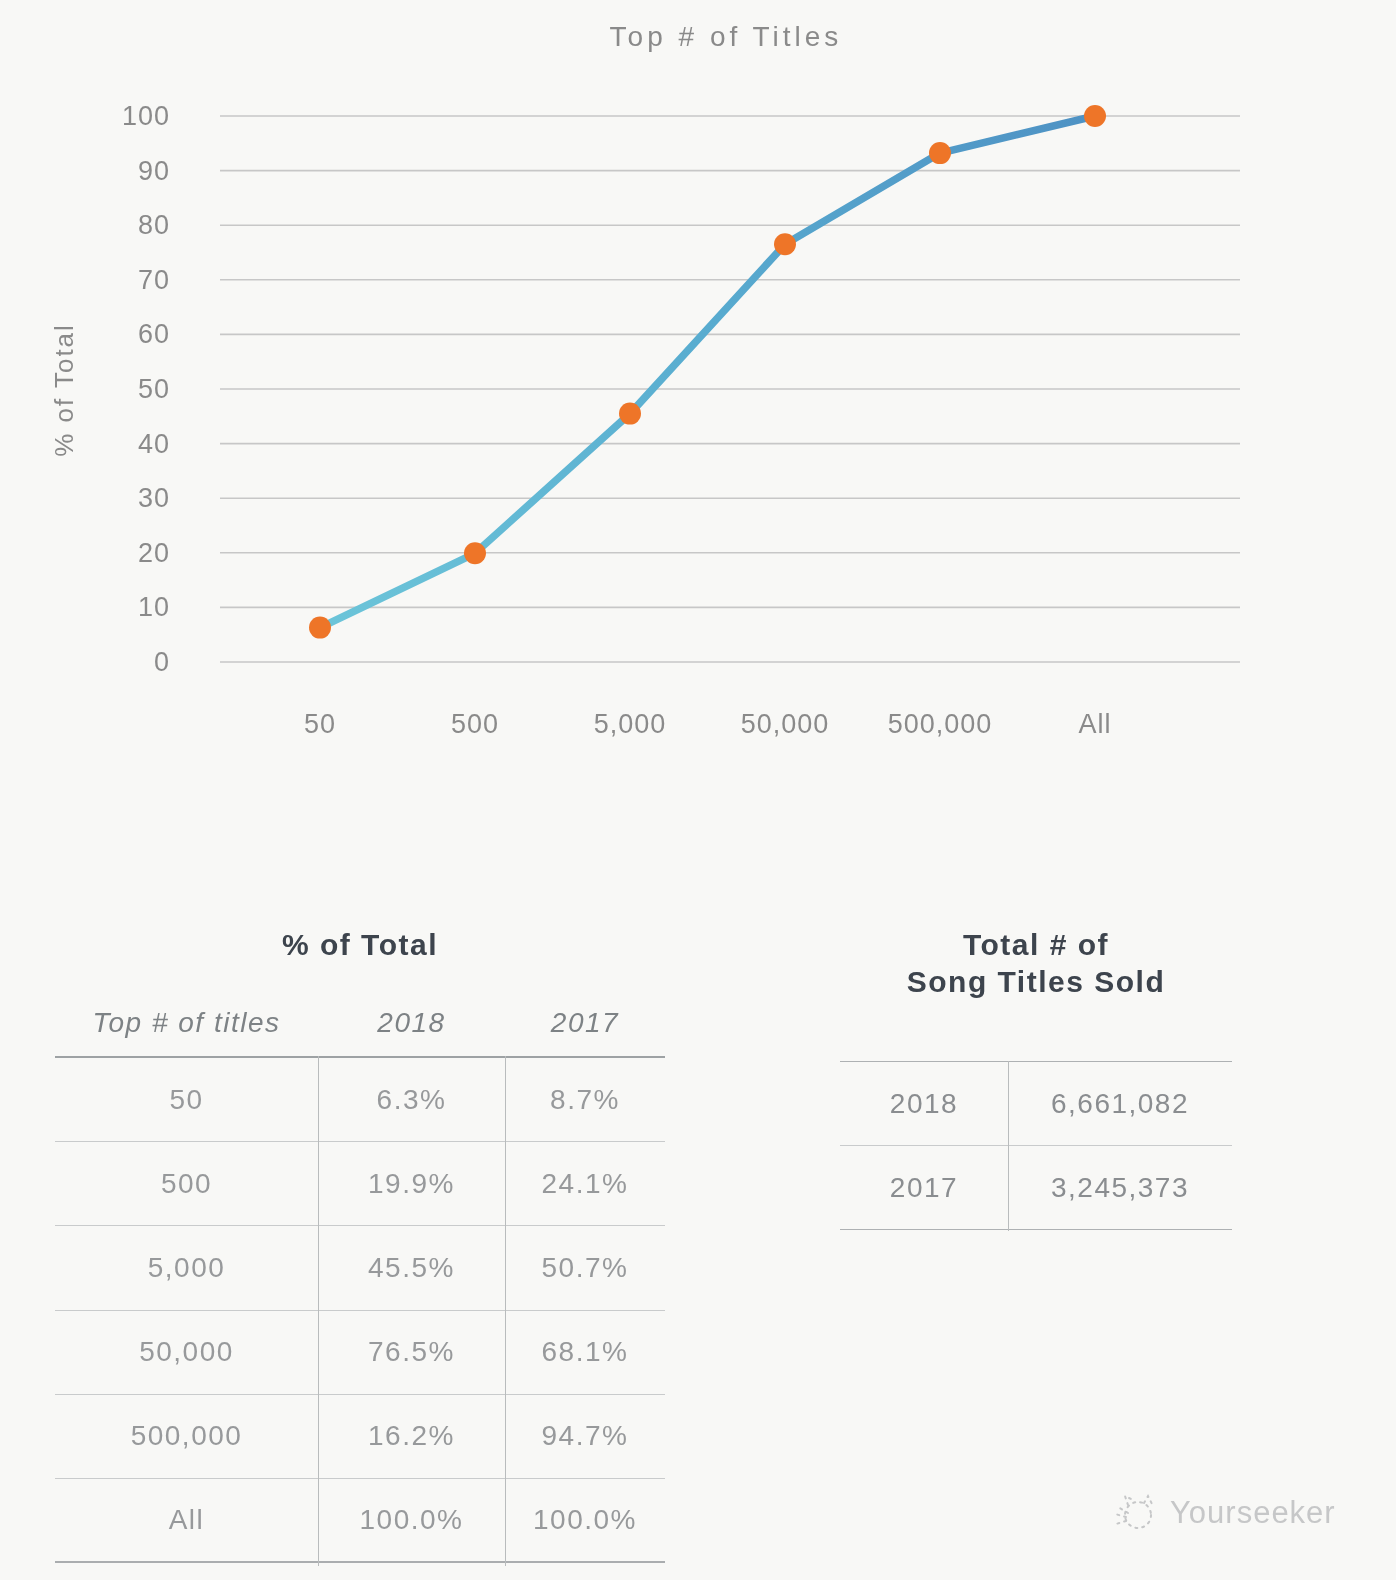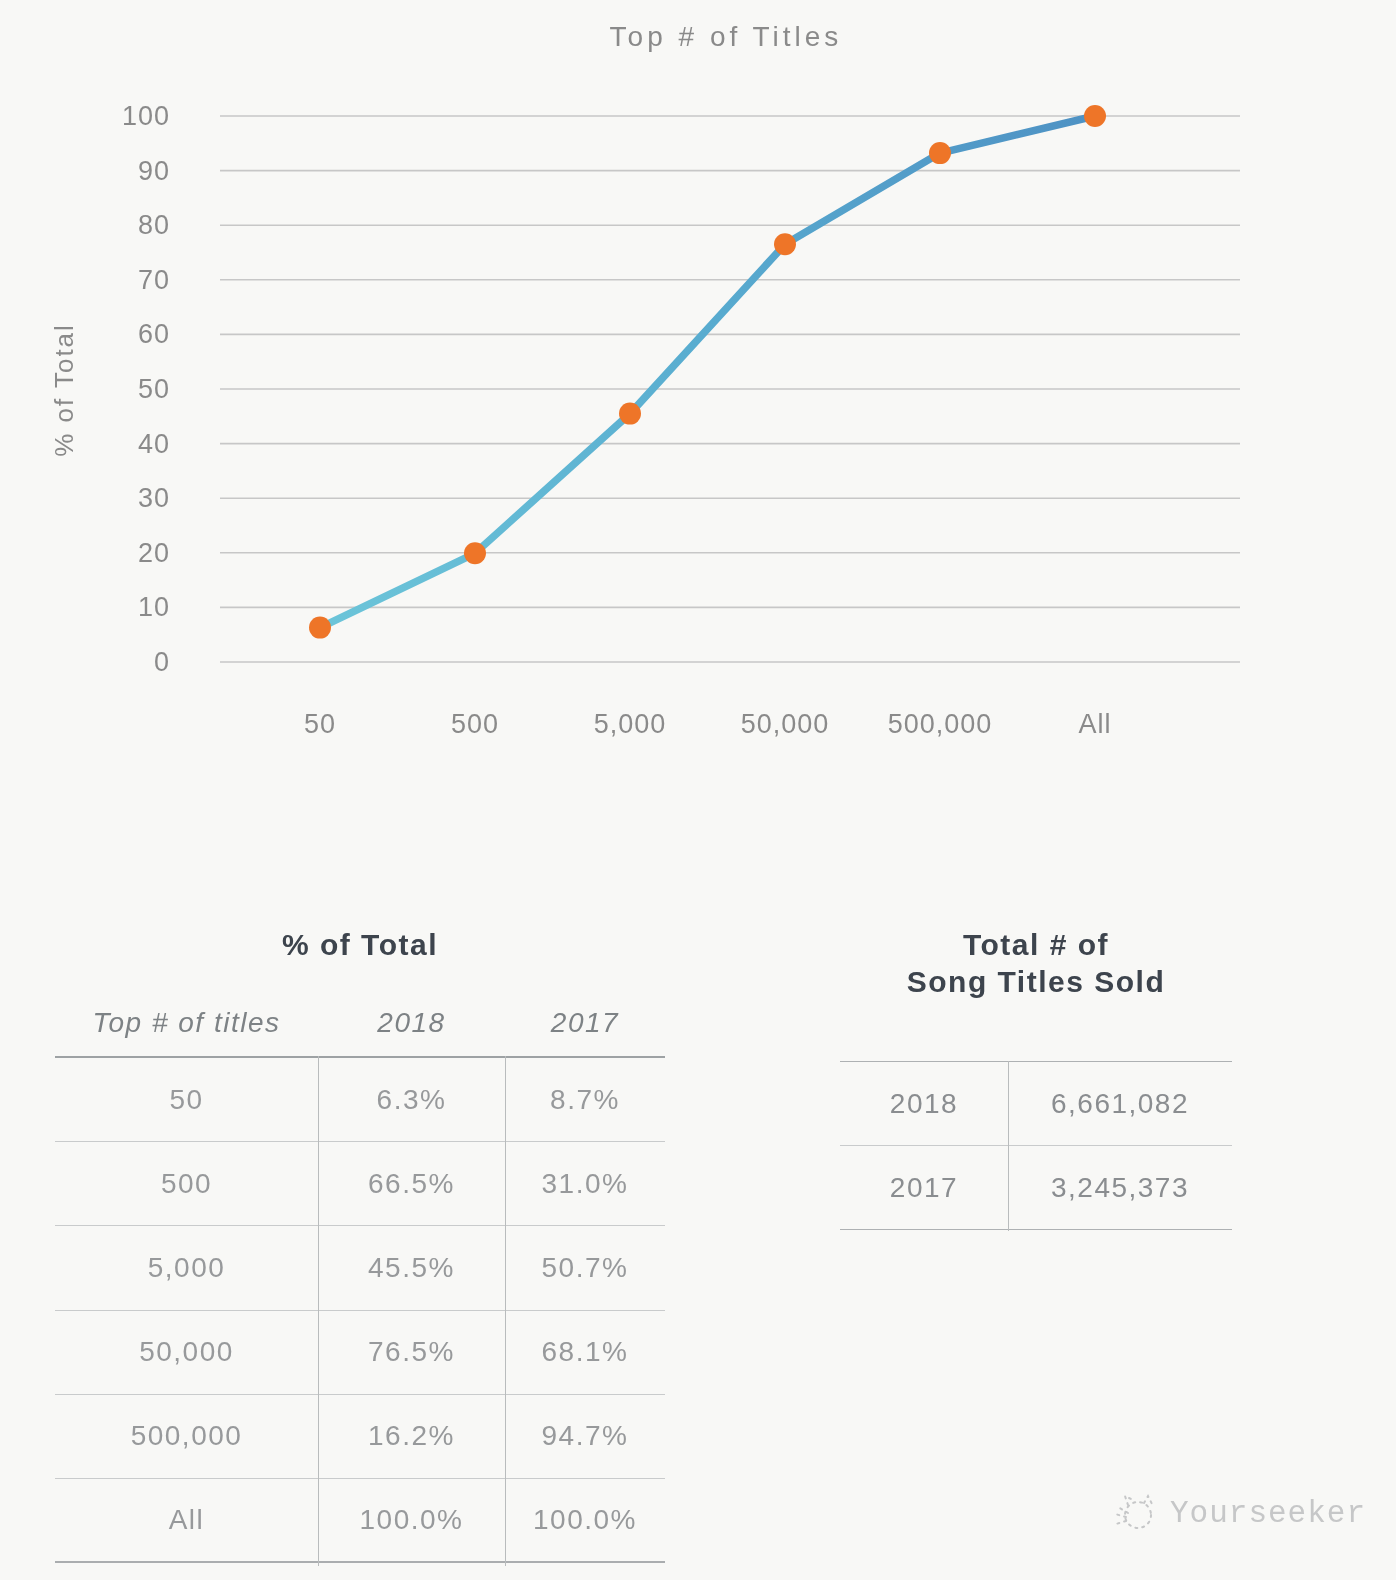--- a/index.html
+++ b/index.html
@@ -101,22 +101,22 @@
   <div class="abs" style="left:55px;top:1056px;width:610px;height:2px;background:#9ea2a4;"></div>
 
   <div id="left-table-body" class="abs" style="left:55px;top:1058px;width:610px;">
     <div class="row grid3">
       <div class="cell">50</div>
       <div class="cell">6.3%</div>
       <div class="cell">8.7%</div>
     </div>
     <div class="row grid3">
       <div class="cell">500</div>
-      <div class="cell">66.5%</div>
-      <div class="cell">31.0%</div>
+      <div class="cell">19.9%</div>
+      <div class="cell">24.1%</div>
     </div>
     <div class="row grid3">
       <div class="cell">5,000</div>
       <div class="cell">45.5%</div>
       <div class="cell">50.7%</div>
     </div>
     <div class="row grid3">
       <div class="cell">50,000</div>
       <div class="cell">76.5%</div>
       <div class="cell">68.1%</div>
@@ -147,21 +147,21 @@
       <div class="rcell">6,661,082</div>
     </div>
     <div class="row grid2">
       <div class="rcell">2017</div>
       <div class="rcell">3,245,373</div>
     </div>
   </div>
 
   <div class="vline" style="left:1008px;top:1061px;height:170px;"></div>
 
-  <div id="logo" class="abs" style="left:1108px;top:1483px;height:60px;font-family:Liberation Mono, monospace;">
+  <div id="logo" class="abs" style="left:1108px;top:1483px;height:60px;">
     <svg width="52" height="52" viewBox="0 0 52 52">
       <g fill="none" stroke="#c6c7c8" stroke-width="2" stroke-dasharray="2 5" stroke-linecap="round">
         <circle cx="30" cy="28" r="13"></circle>
         <path d="M20 18 L17 9 L27 14"></path>
         <path d="M36 16 L40 9 L44 17"></path>
         <path d="M18 30 L7 27"></path>
         <path d="M18 34 L8 37"></path>
         <path d="M20 26 L10 20"></path>
       </g>
     </svg>

